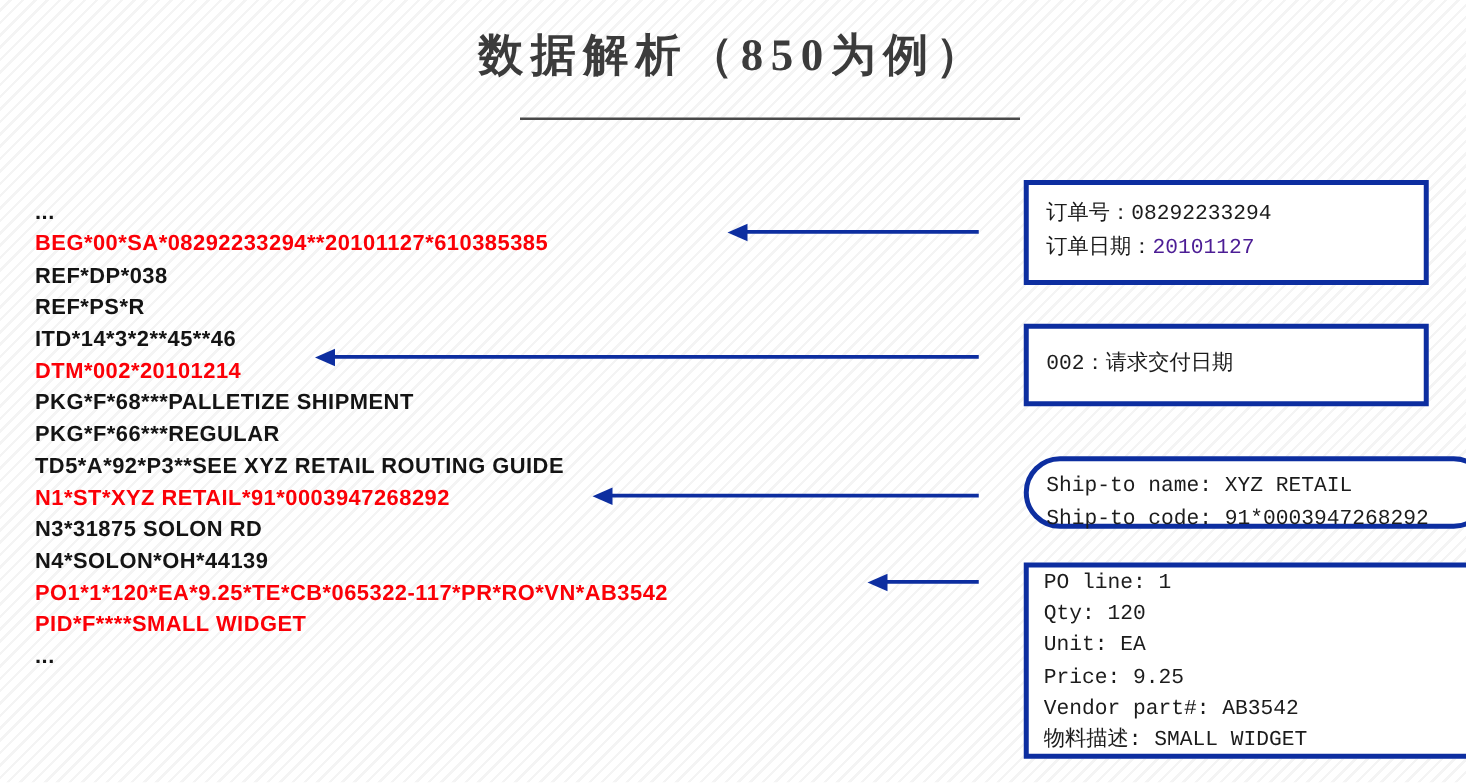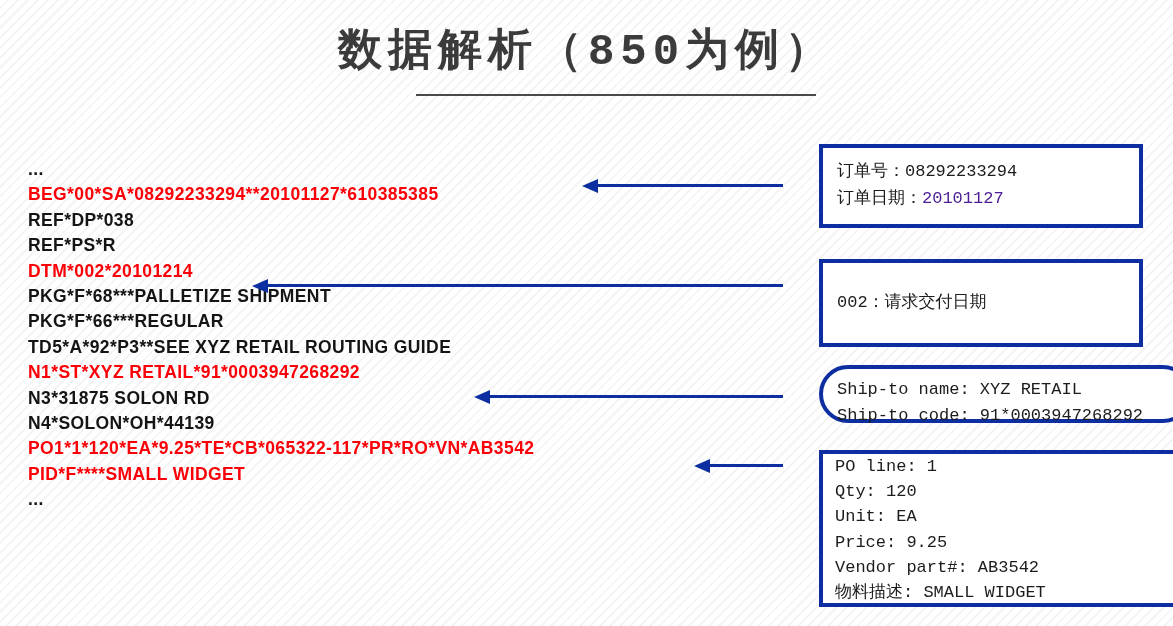--- a/index.html
+++ b/index.html
@@ -21,23 +21,23 @@
     );
   }
 
   
   .title {
     position: absolute;
     left: 0;
     right: 0;
     top: 20px;
     text-align: center;
-    font-family: Liberation Mono, monospace;
+    font-family: Liberation Serif, serif;
     font-weight: bold;
-    font-size: 44px;
+    font-size: 36px;
     letter-spacing: 6px;
     color: #3b3b3b;
   }
   .title-underline {
     position: absolute;
     left: 416px;
     top: 94px;
     width: 400px;
     height: 0;
     border-top: 2px solid #4a4a4a;
@@ -70,21 +70,21 @@
     color: #1c1c1c;
     white-space: nowrap;
     margin-left: 36px;
   }
   .callout .box-line { display: block; }
   .callout .red { color: #4c1d95; }
   .callout .black { color: #1c1c1c; }
 
   .box-order    { left: 783px; top: 144px; width: 324px; height: 84px;  padding: 10px 14px; }
   .box-order    .box-line { line-height: 27px; }
-  .box-delivery { left: 783px; top: 259px; width: 324px; height: 88px;  padding: 16px 14px;
+  .box-delivery { left: 783px; top: 259px; width: 324px; height: 66px;  padding: 16px 14px;
                   display: flex; flex-direction: column; justify-content: center; }
   .box-delivery .box-line { line-height: 26px; }
   .box-shipto   { left: 783px; top: 365px; width: 373px; height: 58px;  padding: 8px 14px; border-radius: 31px; }
   .box-shipto   .box-line { line-height: 26px; }
   .box-poline   { left: 783px; top: 450px; width: 369px; height: 157px; padding: 0 12px; }
   .box-poline   .box-line { line-height: 25.2px; }
 
   
   .arrow-line {
     position: absolute;
@@ -114,20 +114,21 @@
 <div class="slide">
 
   <div class="title">数据解析（850为例）</div>
   <div class="title-underline"></div>
 
   <div class="edi-block">
     <div class="edi-line black">...</div>
     <div class="edi-line red">BEG*00*SA*08292233294**20101127*610385385</div>
     <div class="edi-line black">REF*DP*038</div>
     <div class="edi-line black">REF*PS*R</div>
+    <div class="edi-line black">ITD*14*3*2**45**46</div>
     <div class="edi-line red">DTM*002*20101214</div>
     <div class="edi-line black">PKG*F*68***PALLETIZE SHIPMENT</div>
     <div class="edi-line black">PKG*F*66***REGULAR</div>
     <div class="edi-line black">TD5*A*92*P3**SEE XYZ RETAIL ROUTING GUIDE</div>
     <div class="edi-line red">N1*ST*XYZ RETAIL*91*0003947268292</div>
     <div class="edi-line black">N3*31875 SOLON RD</div>
     <div class="edi-line black">N4*SOLON*OH*44139</div>
     <div class="edi-line red">PO1*1*120*EA*9.25*TE*CB*065322-117*PR*RO*VN*AB3542</div>
     <div class="edi-line red">PID*F****SMALL WIDGET</div>
     <div class="edi-line black">...</div>

